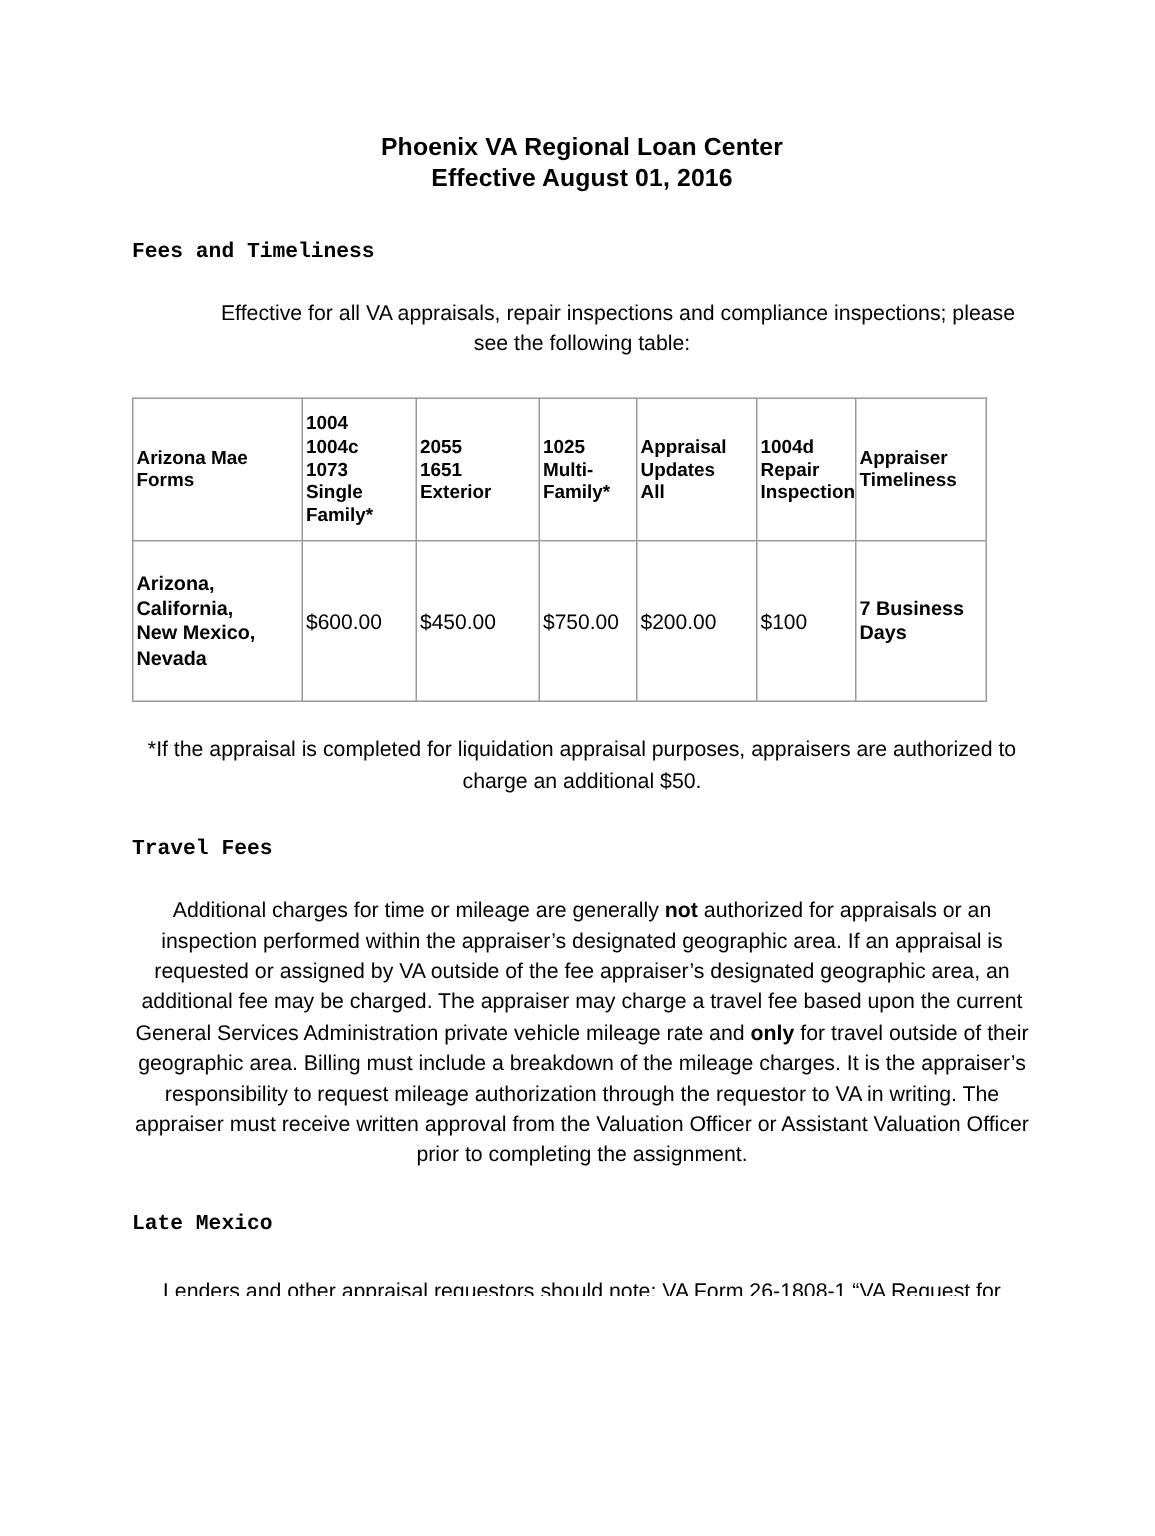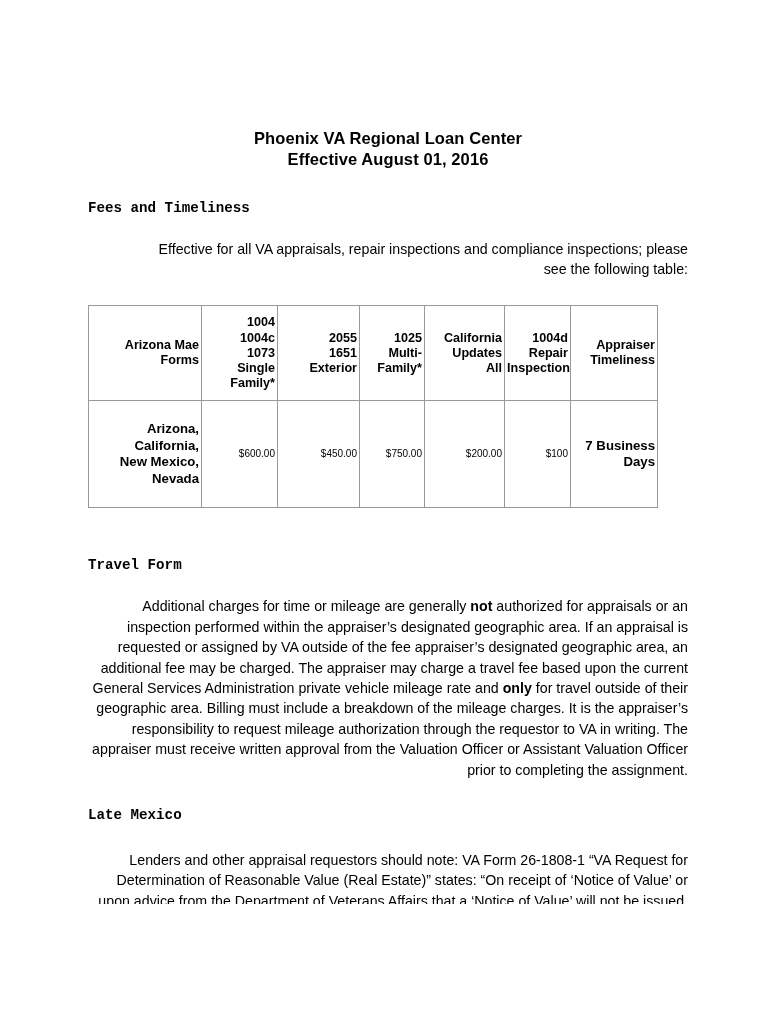--- a/index.html
+++ b/index.html
@@ -15,21 +15,20 @@
     color: #000000;
     -webkit-font-smoothing: antialiased;
   }
   .page {
     position: absolute;
     top: 0; left: 0;
     width: 770px;
     height: 864px;
     background: #fff;
     overflow: hidden;
-    margin-top: 40px;
   }
   .content {
     position: absolute;
     left: 88px;
     top: 88px;
     width: 600px;
   }
 
   
   .title-block {
@@ -51,50 +50,50 @@
     padding: 0;
     font-family: Liberation Mono, monospace;
   }
 
   
   p.body {
     font-size: 14.2px;
     line-height: 20.4px;
     margin: 0;
     padding: 0;
-    text-align: right;
+    text-align: center;
   }
   p.indent { text-indent: 48px; }
   .b { font-weight: bold; }
   .sp-22 { height: 22px; }
   .sp-26 { height: 26px; }
 
   
   .fee-table-wrap { margin: 0; }
   table.fee-table {
     border-collapse: collapse;
     table-layout: fixed;
     width: 569px;
     border: 1px solid #8a8a8a;
     background: #fff;
   }
   table.fee-table td {
     border: 1px solid #9a9a9a;
-    text-align: right;
+    text-align: left;
     vertical-align: middle;
     padding: 4px 2px;
   }
   table.fee-table thead td {
     font-weight: bold;
     font-size: 12.6px;
     line-height: 15.2px;
     height: 86px;
   }
   table.fee-table tbody td {
-    font-size: 10px;
+    font-size: 14px;
     line-height: 16.4px;
     height: 98px;
   }
   table.fee-table tbody td.region,
   table.fee-table tbody td.timeliness {
     font-weight: bold;
     font-size: 13.2px;
     line-height: 16.6px;
   }
   table.fee-table tbody td.amount { font-weight: normal; }
@@ -157,21 +156,21 @@
               <span class="cellline">2055</span>
               <span class="cellline">1651</span>
               <span class="cellline">Exterior</span>
             </td>
             <td>
               <span class="cellline">1025</span>
               <span class="cellline">Multi-</span>
               <span class="cellline">Family*</span>
             </td>
             <td>
-              <span class="cellline">California</span>
+              <span class="cellline">Appraisal</span>
               <span class="cellline">Updates</span>
               <span class="cellline">All</span>
             </td>
             <td>
               <span class="cellline">1004d</span>
               <span class="cellline">Repair</span>
               <span class="cellline">Inspection</span>
             </td>
             <td>
               <span class="cellline">Appraiser</span>
@@ -196,24 +195,25 @@
               <span class="cellline">7 Business</span>
               <span class="cellline">Days</span>
             </td>
           </tr>
         </tbody>
       </table>
     </div>
 
     <div class="sp-22"></div>
 
-
-    <div class="sp-26"></div>
-
-    <div class="section-heading">Travel Form</div>
+    <p class="body">*If the appraisal is completed for liquidation appraisal purposes, appraisers are authorized to charge an additional $50.</p>
+
+    <div class="sp-26"></div>
+
+    <div class="section-heading">Travel Fees</div>
 
     <div class="sp-22"></div>
 
     <p class="body"><span>Additional charges for time or mileage are generally </span><span class="b">not</span><span> authorized for appraisals or an inspection performed within the appraiser’s designated geographic area.  If an appraisal is requested or assigned by VA outside of the fee appraiser’s designated geographic area, an additional fee may be charged.  The appraiser may charge a travel fee based upon the current General Services Administration private vehicle mileage rate and </span><span class="b">only</span><span> for travel outside of their geographic area. Billing must include a breakdown of the mileage charges.  It is the appraiser’s responsibility to request mileage authorization through the requestor to VA in writing.  The appraiser must receive written approval from the Valuation Officer or Assistant Valuation Officer prior to completing the assignment.</span></p>
 
     <div class="sp-26"></div>
 
     <div class="section-heading">Late Mexico</div>
 
     <div class="sp-26"></div>

